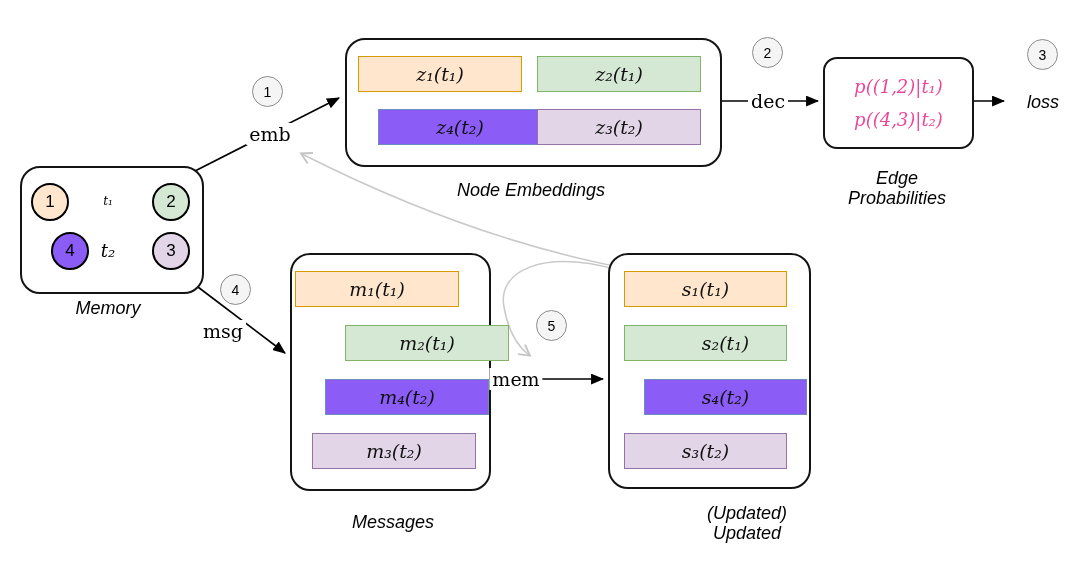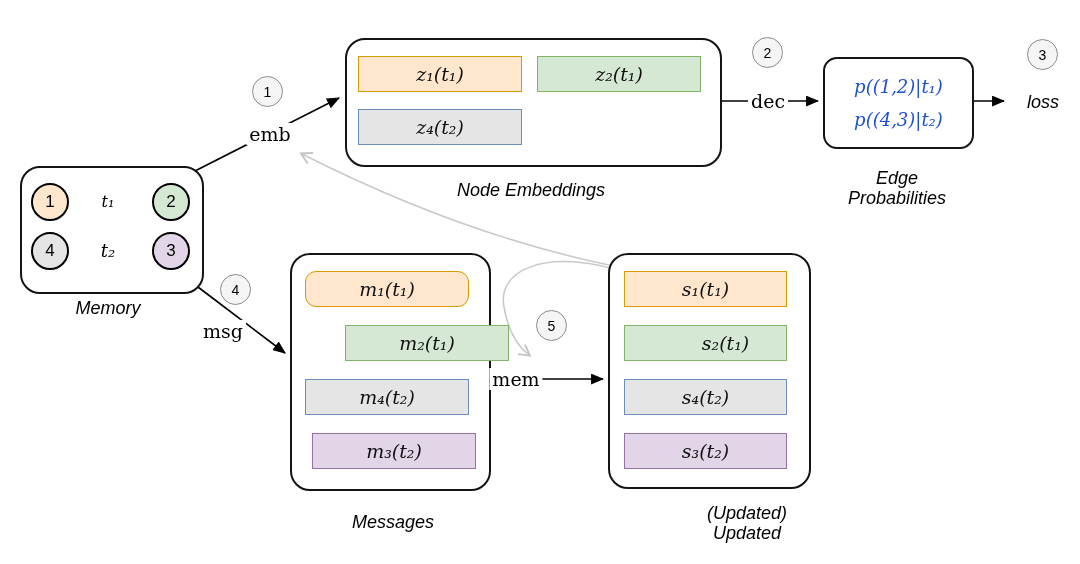--- a/index.html
+++ b/index.html
@@ -9,21 +9,21 @@
 
   
   .rbox{position:absolute;background:#ffffff;border:2px solid #141414;border-radius:20px;}
 
   
   .cell{position:absolute;height:36px;display:flex;align-items:center;justify-content:center;
         font:italic 19px "DejaVu Serif","Liberation Serif",serif;color:#111;
         border:1.4px solid;box-sizing:border-box;}
   .orange{background:#FFE6CC;border-color:#D79B00;}
   .green {background:#D5E8D4;border-color:#82B366;}
-  .blue  {background:#e5e5e5;border-color:#6C8EBF;}
+  .blue  {background:#8b5cf6;border-color:#6C8EBF;margin-left:20px;}
   .purple{background:#E1D5E7;border-color:#9673A6;}
 
   
   .node{position:absolute;width:38px;height:38px;border-radius:50%;box-sizing:border-box;
         display:flex;align-items:center;justify-content:center;border:2px solid;
         font:17px "Liberation Sans","DejaVu Sans",sans-serif;color:#000;}
 
   
   .step{position:absolute;width:31px;height:31px;border-radius:50%;box-sizing:border-box;
         background:#F5F5F5;border:1.4px solid #8C8C8C;display:flex;align-items:center;
@@ -40,21 +40,21 @@
            font:italic 18px "Liberation Sans","DejaVu Sans",sans-serif;color:#000;
            white-space:nowrap;line-height:20px;}
   .caption span{display:block;}
 
   .loss-label{position:absolute;transform:translate(-50%,-50%);
               font:italic 18px "Liberation Sans","DejaVu Sans",sans-serif;color:#000;}
 
   
   .ep-inner{position:absolute;inset:6px 4px;display:flex;flex-direction:column;
             align-items:center;justify-content:space-evenly;}
-  .ep-row{font:italic 18px "DejaVu Serif","Liberation Serif",serif;color:#1d4ed8;white-space:nowrap;}
+  .ep-row{font:italic 18px "DejaVu Serif","Liberation Serif",serif;color:#ec4899;white-space:nowrap;}
 </style>
 </head>
 <body>
 
 <div class="canvas">
 
   <svg class="arrow-layer" viewBox="0 0 1080 564">
     <defs>
       <marker id="mh-black" viewBox="0 0 12 10" refX="11" refY="5" markerWidth="13" markerHeight="11" orient="auto" markerUnits="userSpaceOnUse">
         <path d="M0 0 L12 5 L0 10 Z" fill="#000"></path>
@@ -83,43 +83,44 @@
   </div>
   <div class="node green" style="left:152px;top:183px;">
     <span>2</span>
   </div>
   <div class="node blue" style="left:31px;top:232px;">
     <span>4</span>
   </div>
   <div class="node purple" style="left:152px;top:232px;">
     <span>3</span>
   </div>
-  <div class="linelabel mathlabel" style="left:108px;top:201px;font-size:16px;">t₁</div>
+  <div class="linelabel mathlabel" style="left:108px;top:201px;font-size:12px;">t₁</div>
   <div class="linelabel mathlabel" style="left:108px;top:250px;font-size:18px;">t₂</div>
   <div class="caption" style="left:108px;top:298px;">Memory</div>
 
   <div class="rbox" style="left:345px;top:38px;width:373px;height:125px;"></div>
   <div class="cell orange" style="left:358px;top:56px;width:164px;">z₁(t₁)</div>
   <div class="cell green" style="left:537px;top:56px;width:164px;">z₂(t₁)</div>
   <div class="cell blue" style="left:358px;top:109px;width:164px;">z₄(t₂)</div>
+  <div class="cell purple" style="left:537px;top:109px;width:164px;">z₃(t₂)</div>
   <div class="caption" style="left:531px;top:180px;">Node Embeddings</div>
 
   <div class="rbox" style="left:823px;top:57px;width:147px;height:88px;border-radius:14px;">
     <div class="ep-inner">
       <div class="ep-row">p((1,2)|t₁)</div>
       <div class="ep-row">p((4,3)|t₂)</div>
     </div>
   </div>
   <div class="caption" style="left:897px;top:168px;">
     <span>Edge</span>
     <span>Probabilities</span>
   </div>
 
   <div class="rbox" style="left:290px;top:253px;width:197px;height:234px;"></div>
-  <div class="cell orange" style="left:305px;top:271px;width:164px;border-radius:11px;">m₁(t₁)</div>
+  <div class="cell orange" style="left:295px;top:271px;width:164px;">m₁(t₁)</div>
   <div class="cell green" style="left:305px;top:325px;width:164px;margin-left:40px;">m₂(t₁)</div>
   <div class="cell blue" style="left:305px;top:379px;width:164px;">m₄(t₂)</div>
   <div class="cell purple" style="left:312px;top:433px;width:164px;">m₃(t₂)</div>
   <div class="caption" style="left:393px;top:512px;">Messages</div>
 
   <div class="rbox" style="left:608px;top:253px;width:199px;height:232px;"></div>
   <div class="cell orange" style="left:624px;top:271px;width:163px;">s₁(t₁)</div>
   <div class="cell green" style="left:624px;top:325px;width:163px;padding-left:40px;">s₂(t₁)</div>
   <div class="cell blue" style="left:624px;top:379px;width:163px;">s₄(t₂)</div>
   <div class="cell purple" style="left:624px;top:433px;width:163px;">s₃(t₂)</div>

